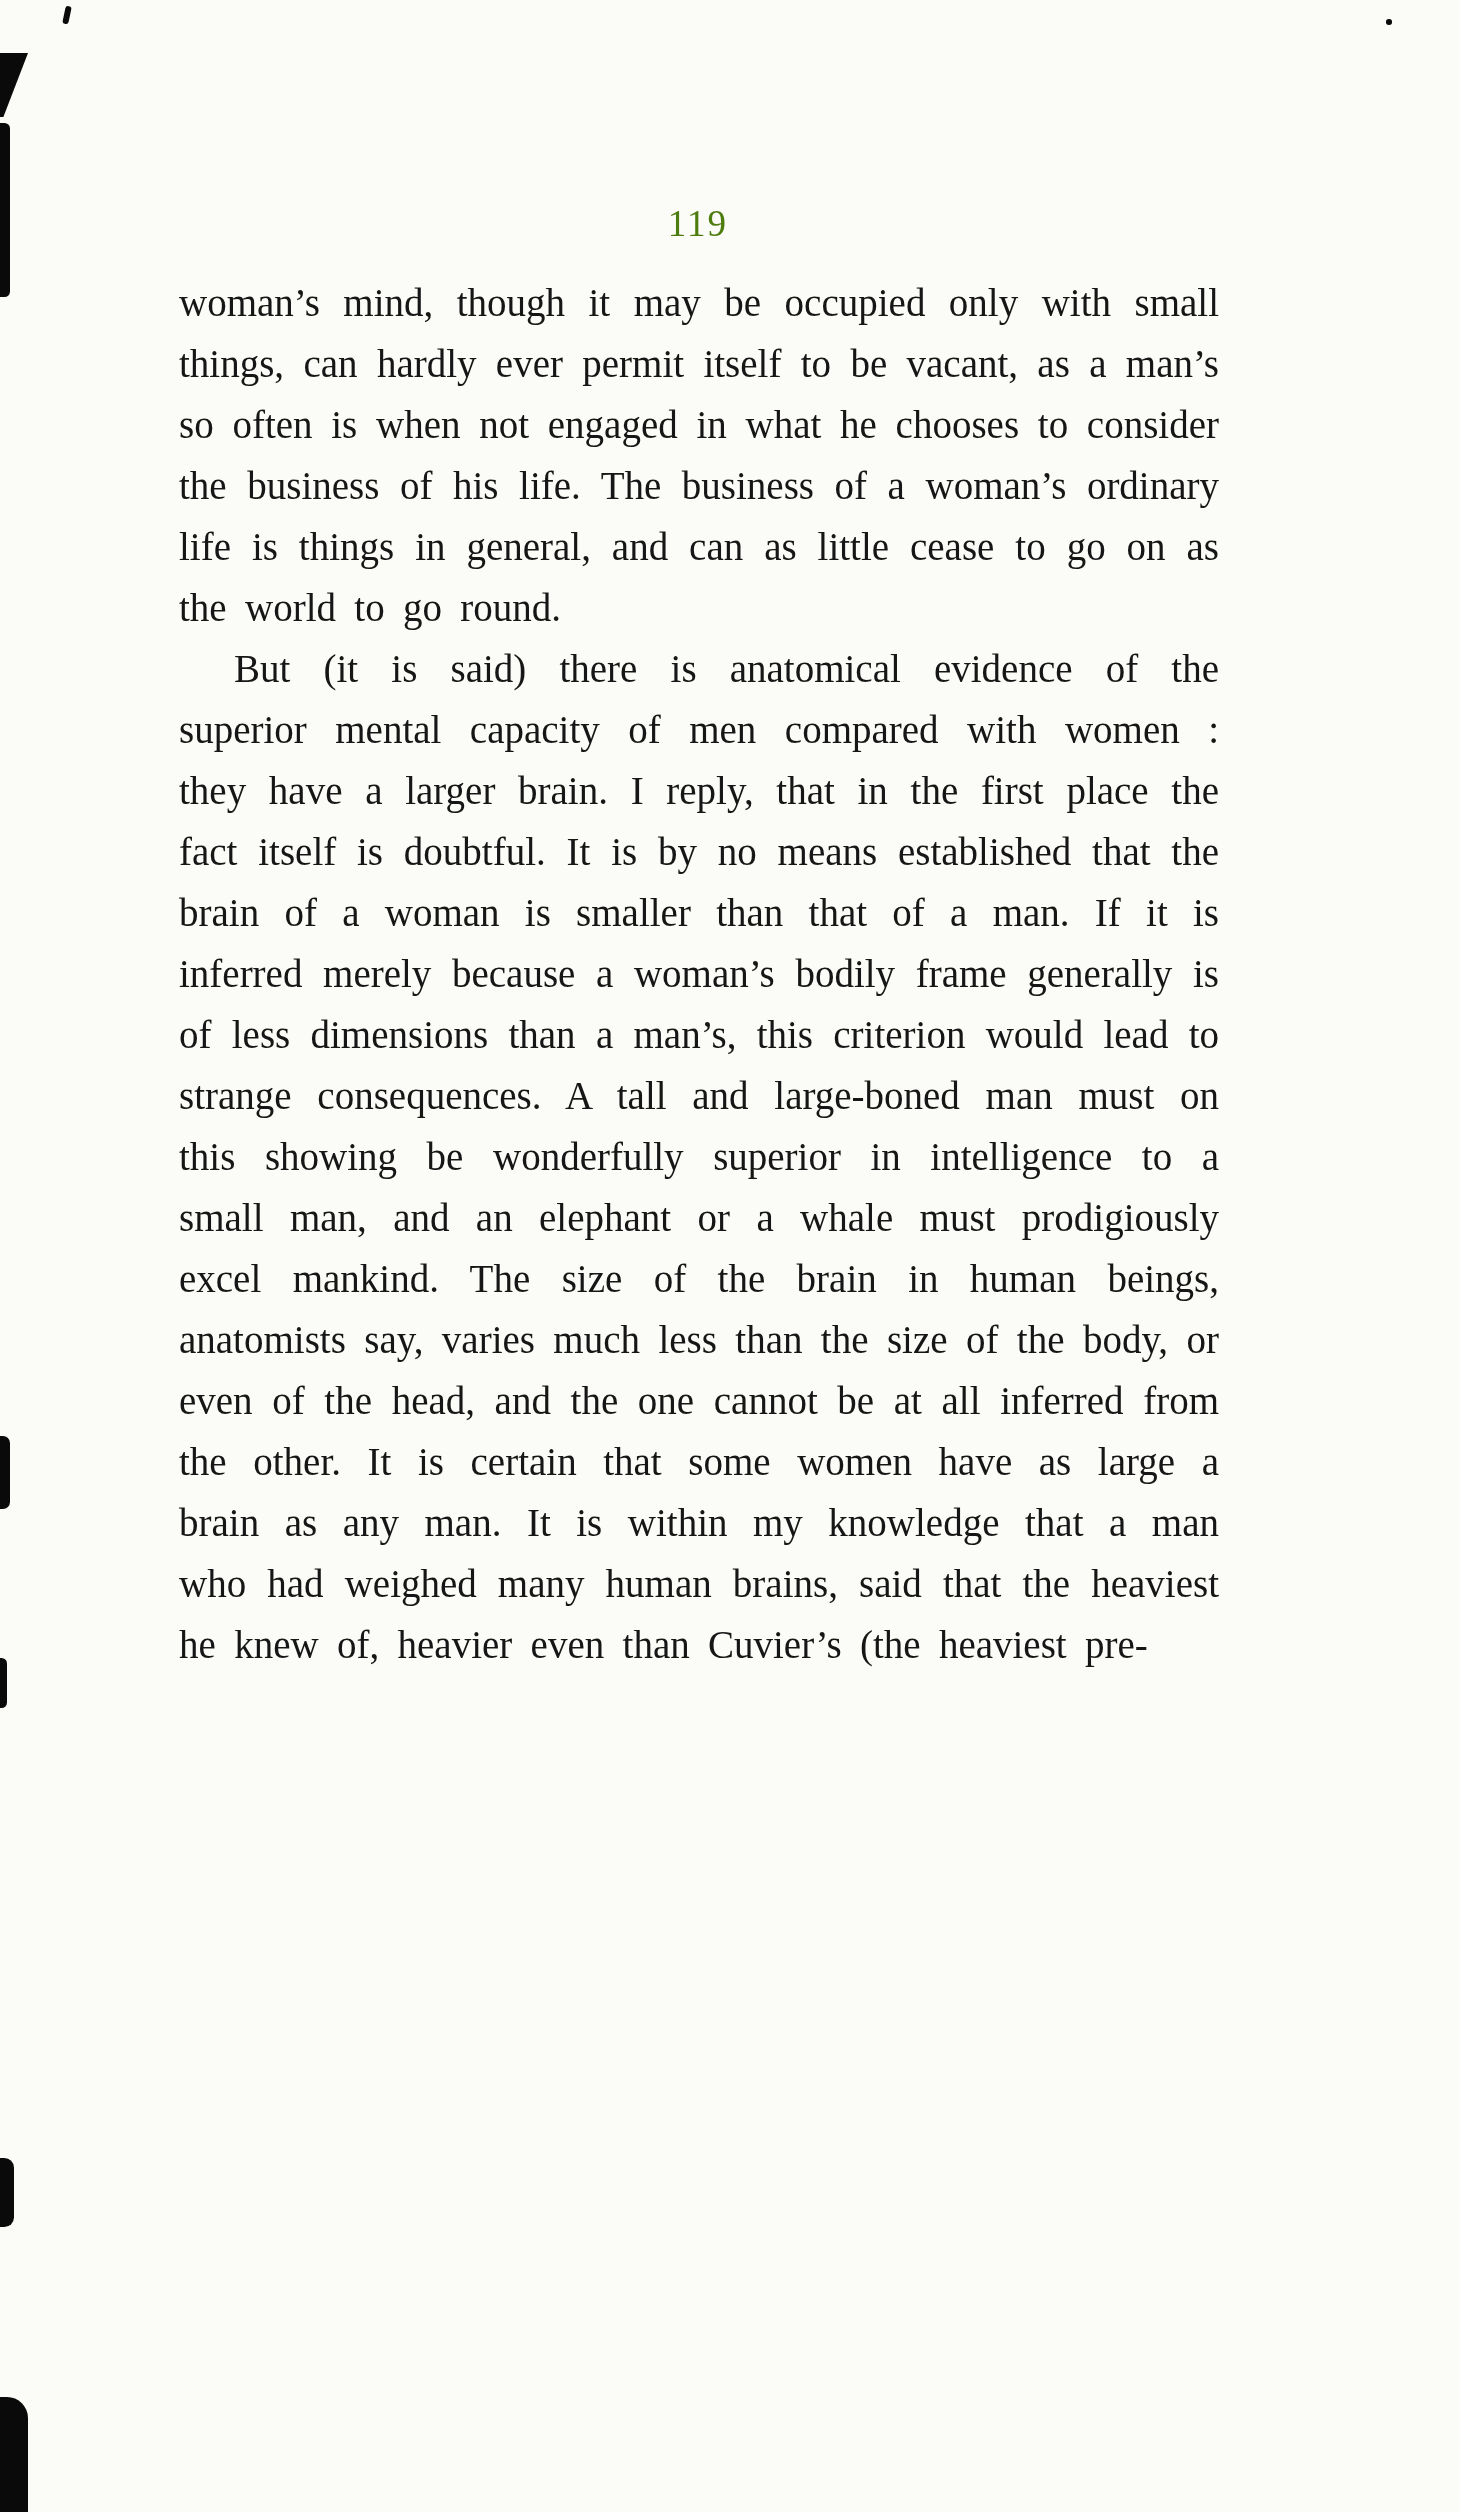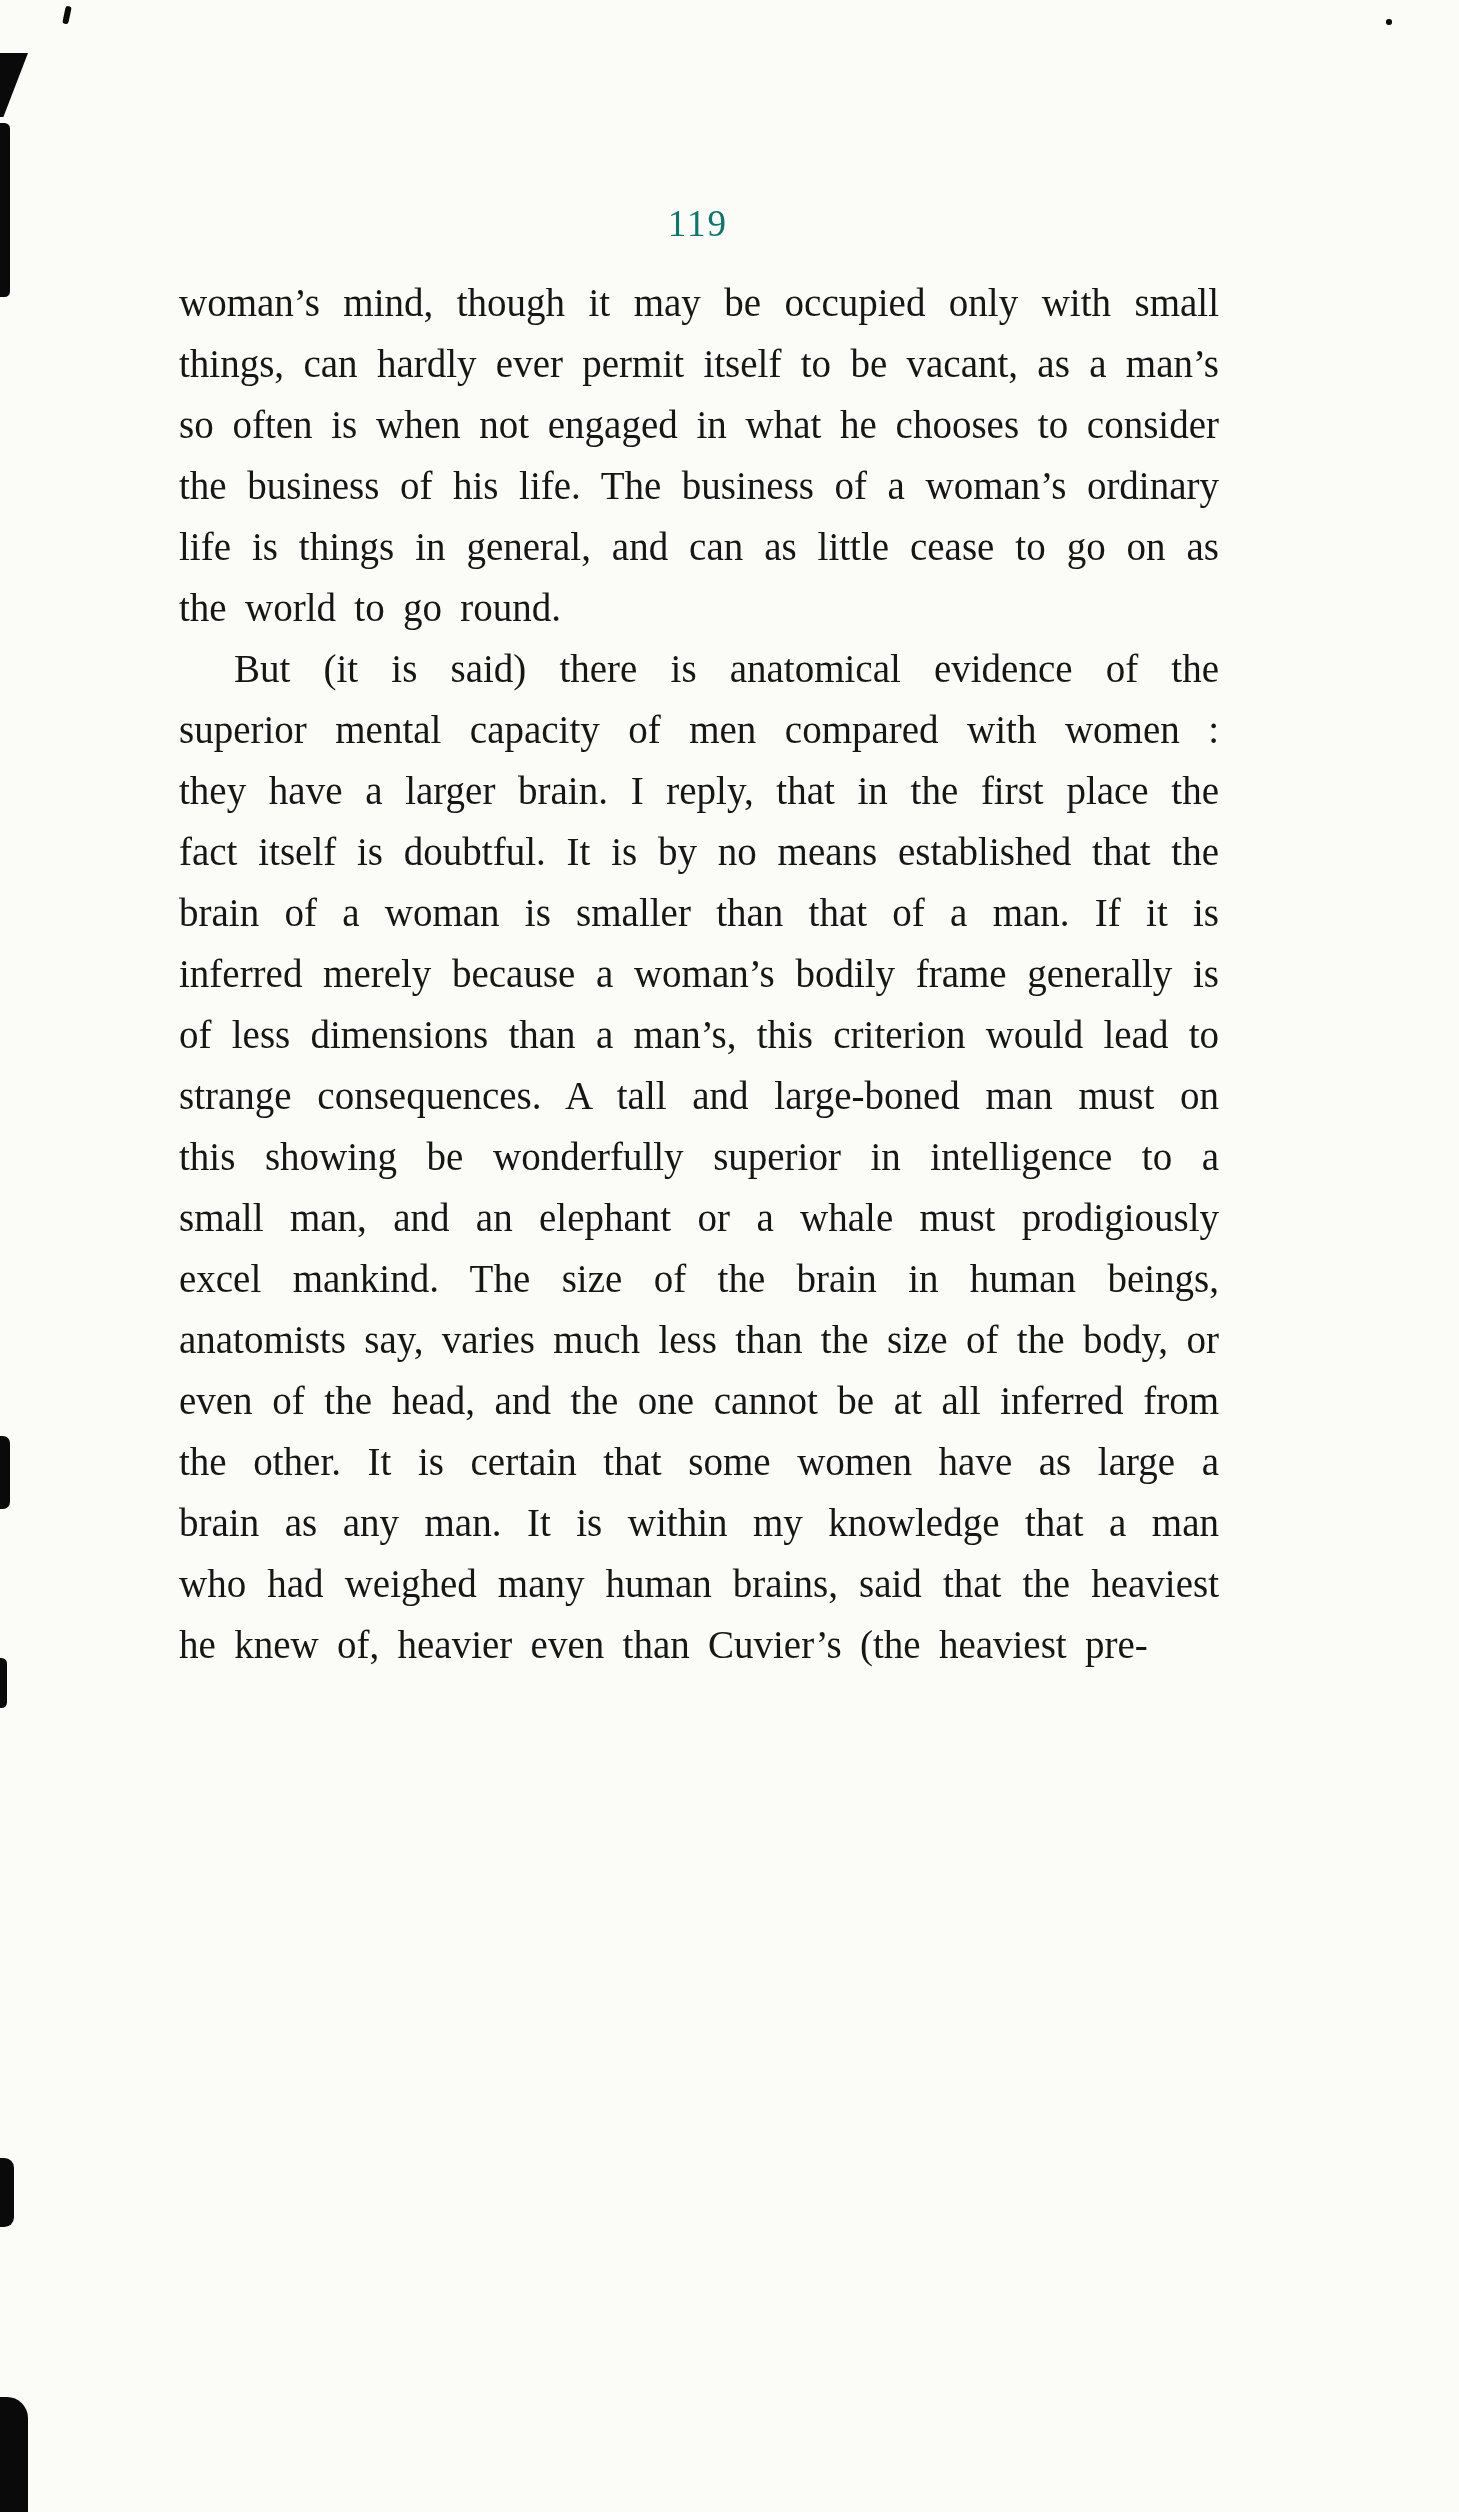--- a/index.html
+++ b/index.html
@@ -19,21 +19,21 @@
     inset: 0;
   }
   .page-number {
     position: absolute;
     top: 202px;
     left: 177px;
     width: 1042px;
     text-align: center;
     font-size: 37px;
     letter-spacing: 2.1px;
-    color: #0f766e;
+    color: #4d7c0f;
   }
   .text-block {
     position: absolute;
     top: 272px;
     left: 179px;
     width: 1040px;
     color: #161616;
     font-size: 39px;
     line-height: 61px;
     text-align: justify;

